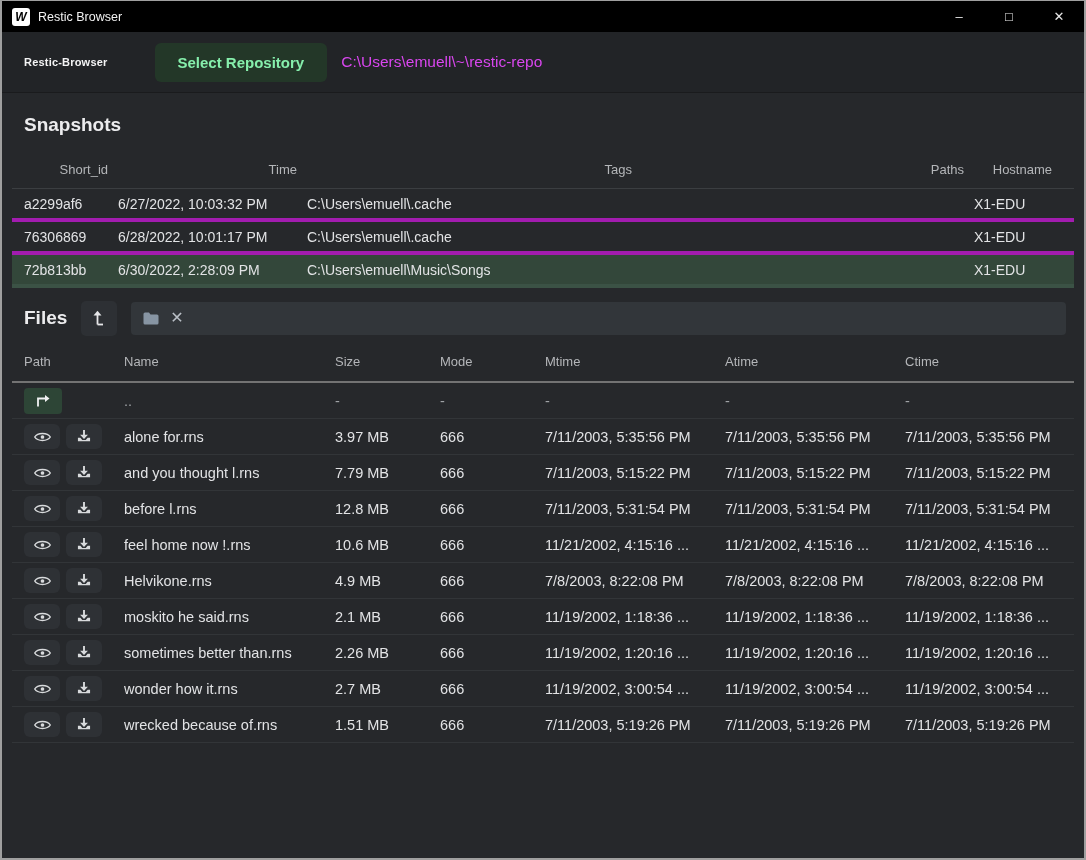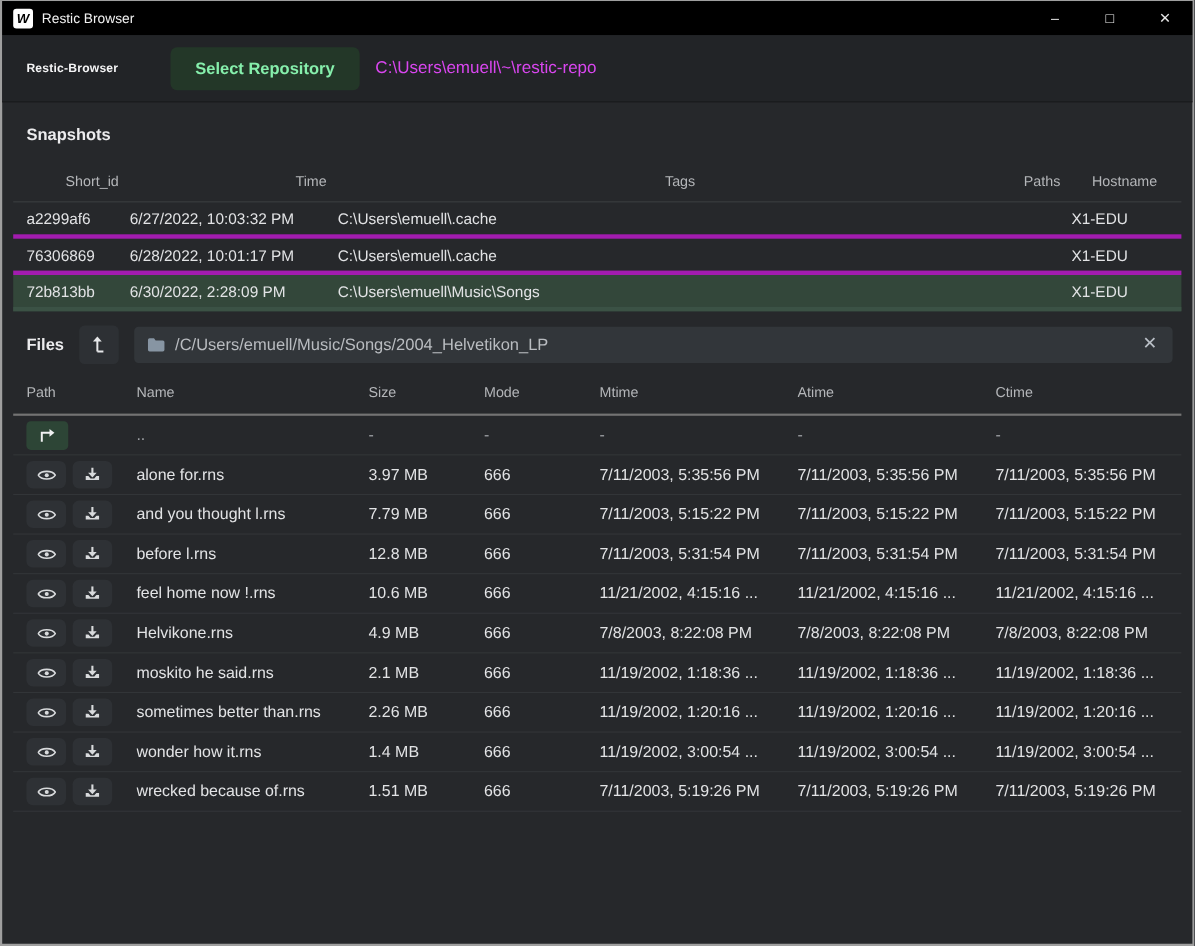--- a/index.html
+++ b/index.html
@@ -22,21 +22,21 @@
   
   .header { height:61px; background:#222427; border-bottom:1px solid #1a1b1d;
             display:flex; align-items:center; padding-left:22px; flex:0 0 auto; }
   .app-title { color:#f4f4f5; font-size:11px; font-weight:bold; letter-spacing:.2px; }
   .select-repo-btn { margin-left:47px; background:#233728; color:#86efac; border:none;
                      border-radius:6px; font-family:inherit; font-size:15px; font-weight:bold;
                      padding:11px 23px; cursor:pointer; }
   .repo-path { margin-left:14px; color:#d946ef; font-size:15.5px; }
 
   
-  .section-title { color:#ececee; font-size:15px; font-weight:bold; }
+  .section-title { color:#ececee; font-size:19px; font-weight:bold; }
   .snapshots-title { padding:21px 0 15px 22px; }
 
   .table { margin:0 10px; }
   .snap-row { display:grid; grid-template-columns:94px 189px 335px 332px 1fr;
               align-items:center; padding:0 12px; height:33px; font-size:14px; color:#e2e3e5; }
   .snap-head { height:38px; color:#b4b6b9; font-size:13px; border-bottom:1px solid #3b3e41;text-align:right; }
   .snap-body .snap-row { border-bottom:4px solid #a21caf; cursor:pointer; }
   .snap-row.selected { background:#33473a; border-bottom-color:#3b5245; }
 
   
@@ -132,21 +132,20 @@
           <path d="M1.5 5.5 L5.5 0.8 L9.5 5.5 Z" fill="#e6e7e9"></path>
         </svg>
       </span>
     </button>
     <div class="path-box">
       <span>
         <svg width="16" height="13" viewBox="0 0 16 13">
           <path d="M0.5 2 a1.5 1.5 0 0 1 1.5-1.5 h4 l1.5 2 h6.5 a1.5 1.5 0 0 1 1.5 1.5 v7 a1.5 1.5 0 0 1-1.5 1.5 h-12 a1.5 1.5 0 0 1-1.5-1.5 z" fill="#8795a3"></path>
         </svg>
       </span>
-      <span class="path-text">/C/Users/emuell/Music/Songs/2004_Helvetikon_LP</span>
       <button class="clear-btn">✕</button>
     </div>
   </div>
 
   <div class="table">
     <div class="file-row file-head">
       <span class="cell">Path</span>
       <span class="cell">Name</span>
       <span class="cell">Size</span>
       <span class="cell">Mode</span>
@@ -379,21 +378,21 @@
               <span>
                 <svg width="14" height="13" viewBox="0 0 16 15">
                   <path d="M8 0 V7" stroke="#d8dadc" stroke-width="2.2"></path>
                   <path d="M3.5 5.5 L8 10.5 L12.5 5.5 Z" fill="#d8dadc"></path>
                   <path d="M1 9 V13 H15 V9 H12.2 L10 11.5 H6 L3.8 9 Z" fill="#d8dadc"></path>
                 </svg>
               </span>
             </button>
           </span>
           <span class="cell">wonder how it.rns</span>
-          <span class="cell">1.4 MB</span>
+          <span class="cell">2.7 MB</span>
           <span class="cell">666</span>
           <span class="cell">11/19/2002, 3:00:54 ...</span>
           <span class="cell">11/19/2002, 3:00:54 ...</span>
           <span class="cell">11/19/2002, 3:00:54 ...</span>
         </div>
         <div class="file-row">
           <span class="actions">
             <button class="icon-btn">
               <span>
                 <svg width="17" height="12" viewBox="0 0 24 16">

